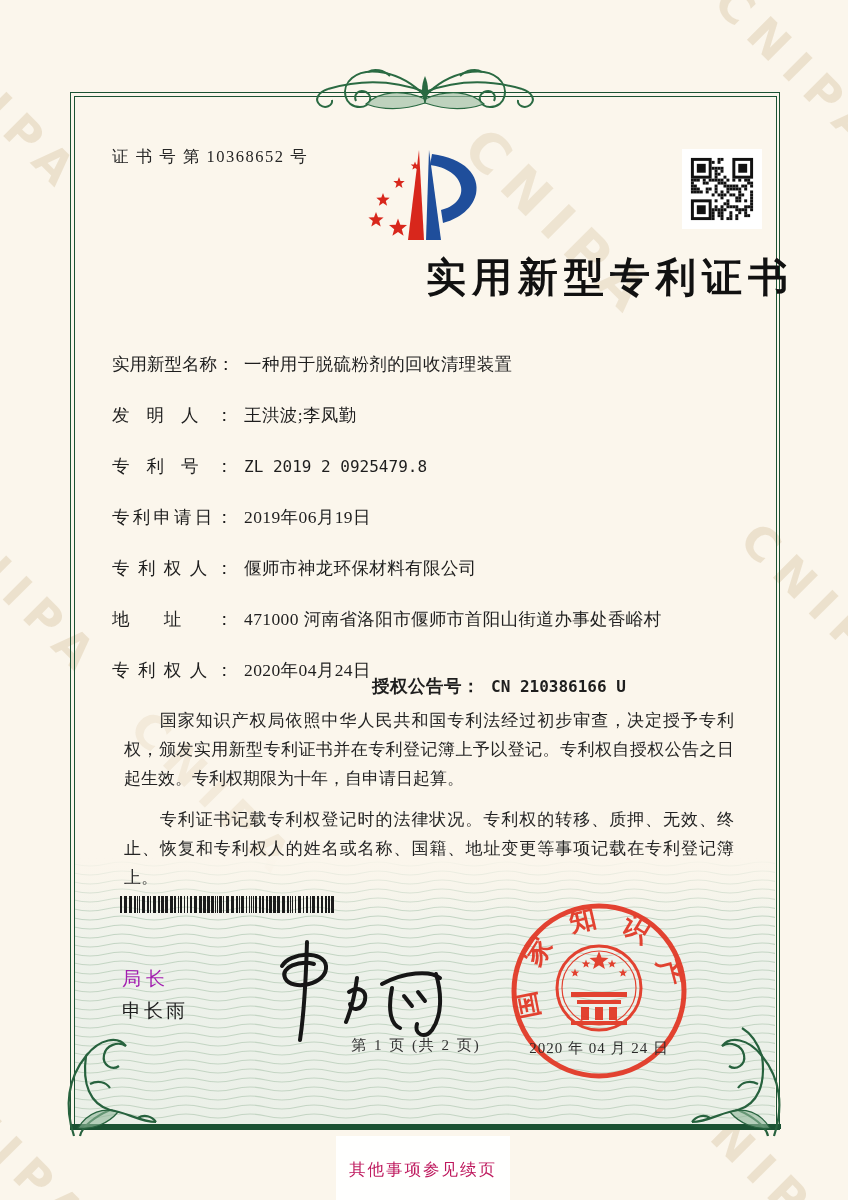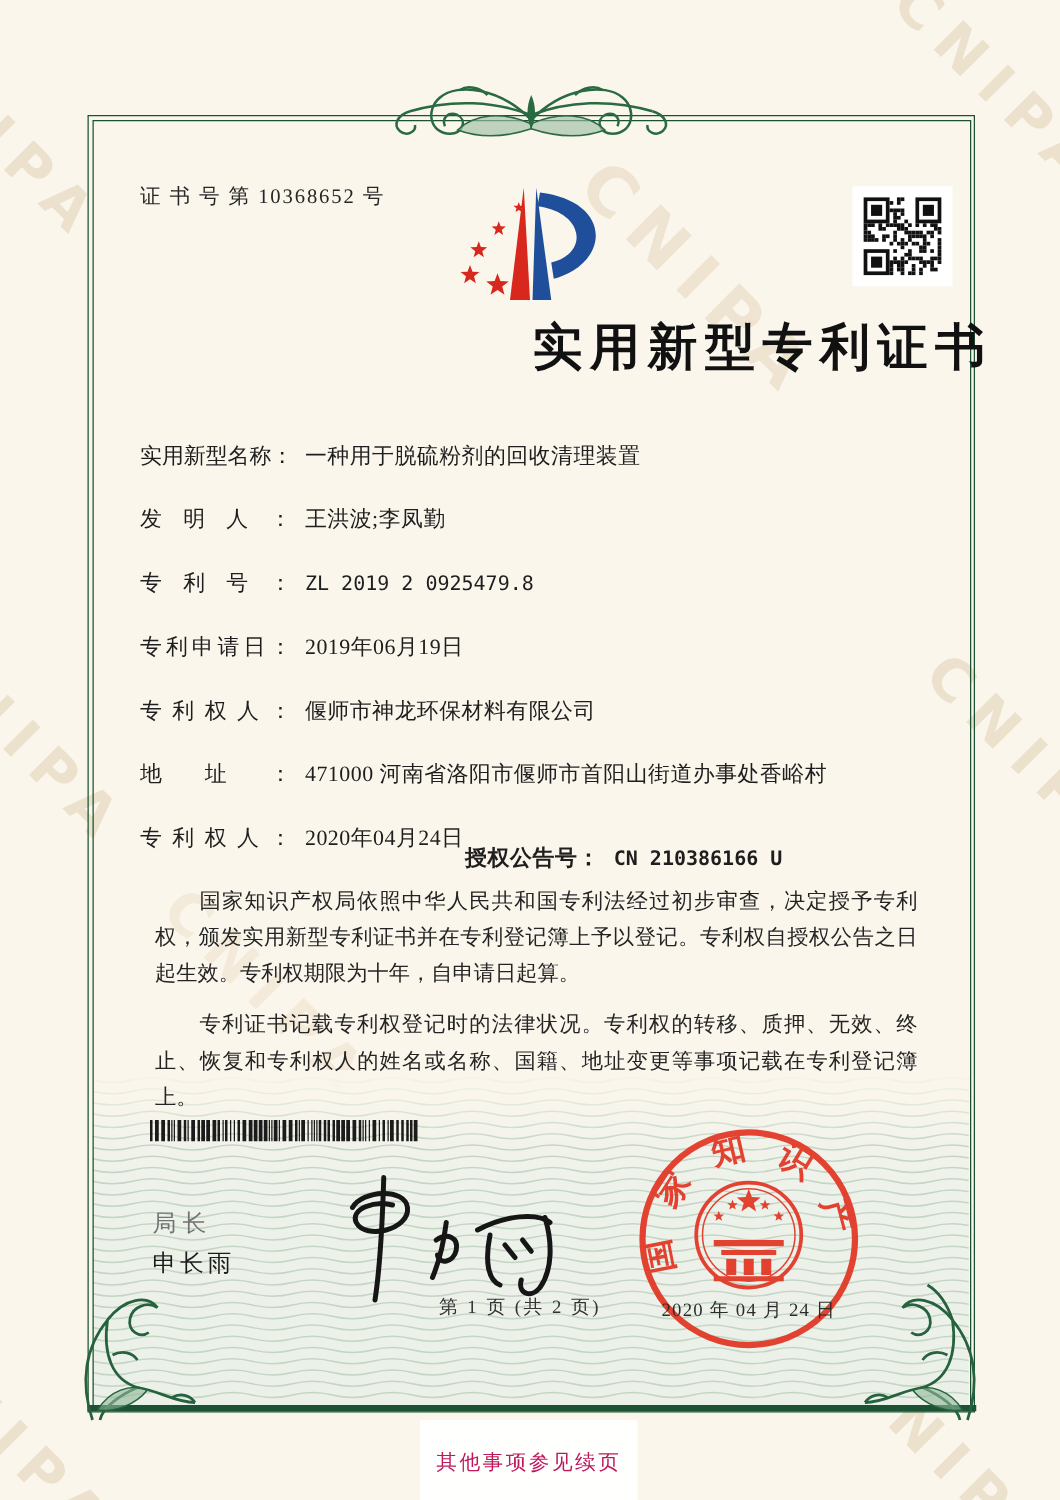--- a/index.html
+++ b/index.html
@@ -46,21 +46,21 @@
   .mono{font-family:"DejaVu Sans Mono","Liberation Mono",monospace;font-size:16px;letter-spacing:0;}
   .pair2{position:absolute;left:260px;top:16px;font-weight:bold;}
   .pair2 .lab2{letter-spacing:.5px;}
   .body-text{
     position:absolute;left:112px;top:694px;width:634px;
     font-size:17px;line-height:29px;text-align:justify;color:#242424;
   }
   .body-text p{margin:12px;text-indent:2.1em;}
   .barcode{position:absolute;left:120px;top:896px;width:218px;height:17px;font-size:0;}
   .barcode span{display:inline-block;height:100%;background:#1b1b1b;vertical-align:top;}
-  .sign-title{position:absolute;left:122px;top:966px;font-size:19px;letter-spacing:5px;color:#737373;}
+  .sign-title{position:absolute;left:122px;top:966px;font-size:19px;letter-spacing:5px;color:#a21caf;}
   .sign-name{position:absolute;left:122px;top:998px;font-size:19px;letter-spacing:3px;color:#1c1c1c;}
   .sig-svg{position:absolute;left:252px;top:936px;}
   .seal{position:absolute;left:508px;top:900px;}
   .pagenum{position:absolute;left:70px;top:1036px;width:692px;text-align:center;font-size:15px;letter-spacing:2px;color:#333;}
   .footnote{
     position:absolute;left:336px;top:1136px;background:rgba(255,255,255,.92);
     padding:23px 13px;font-size:16.5px;letter-spacing:2px;color:#be185d;
   }
   .orn{position:absolute;}
 </style>

